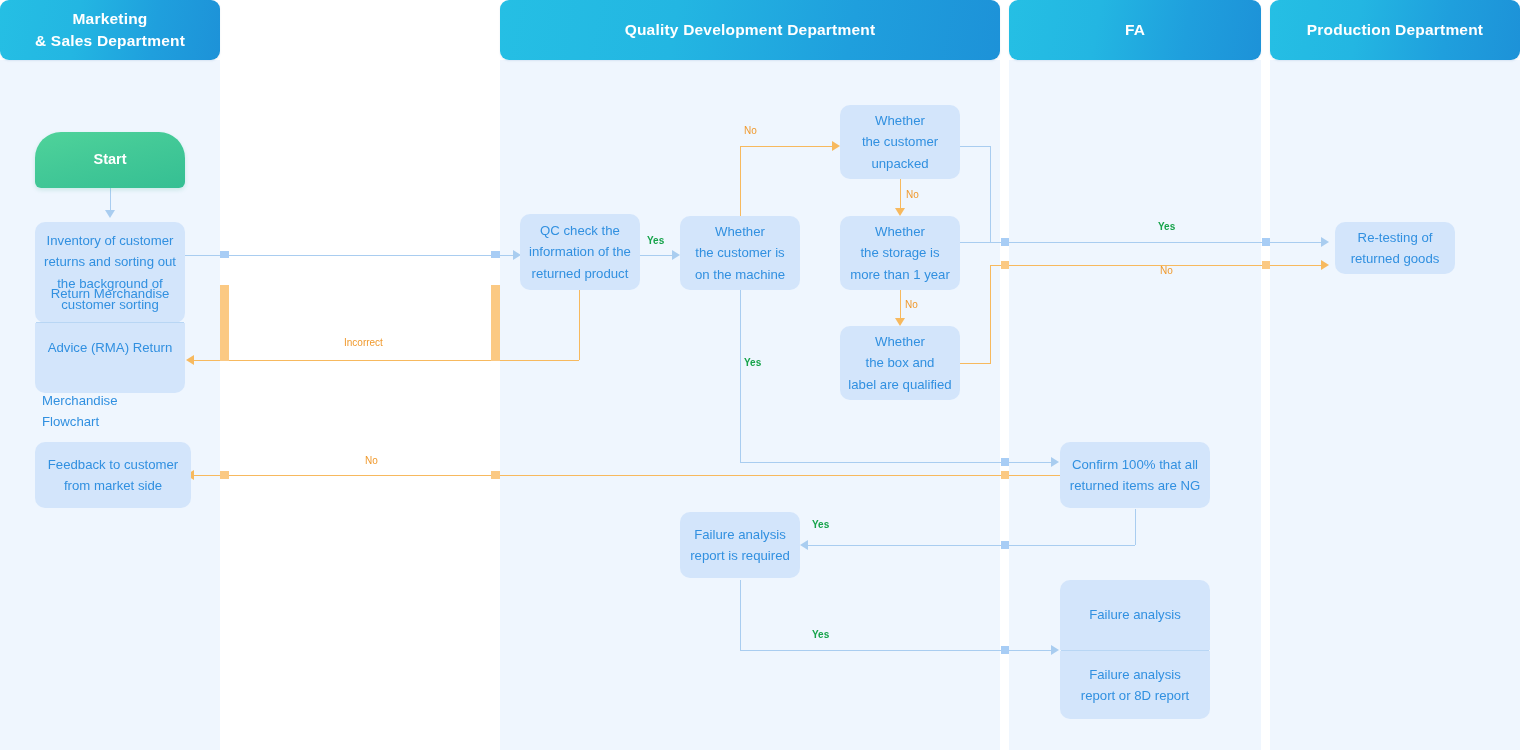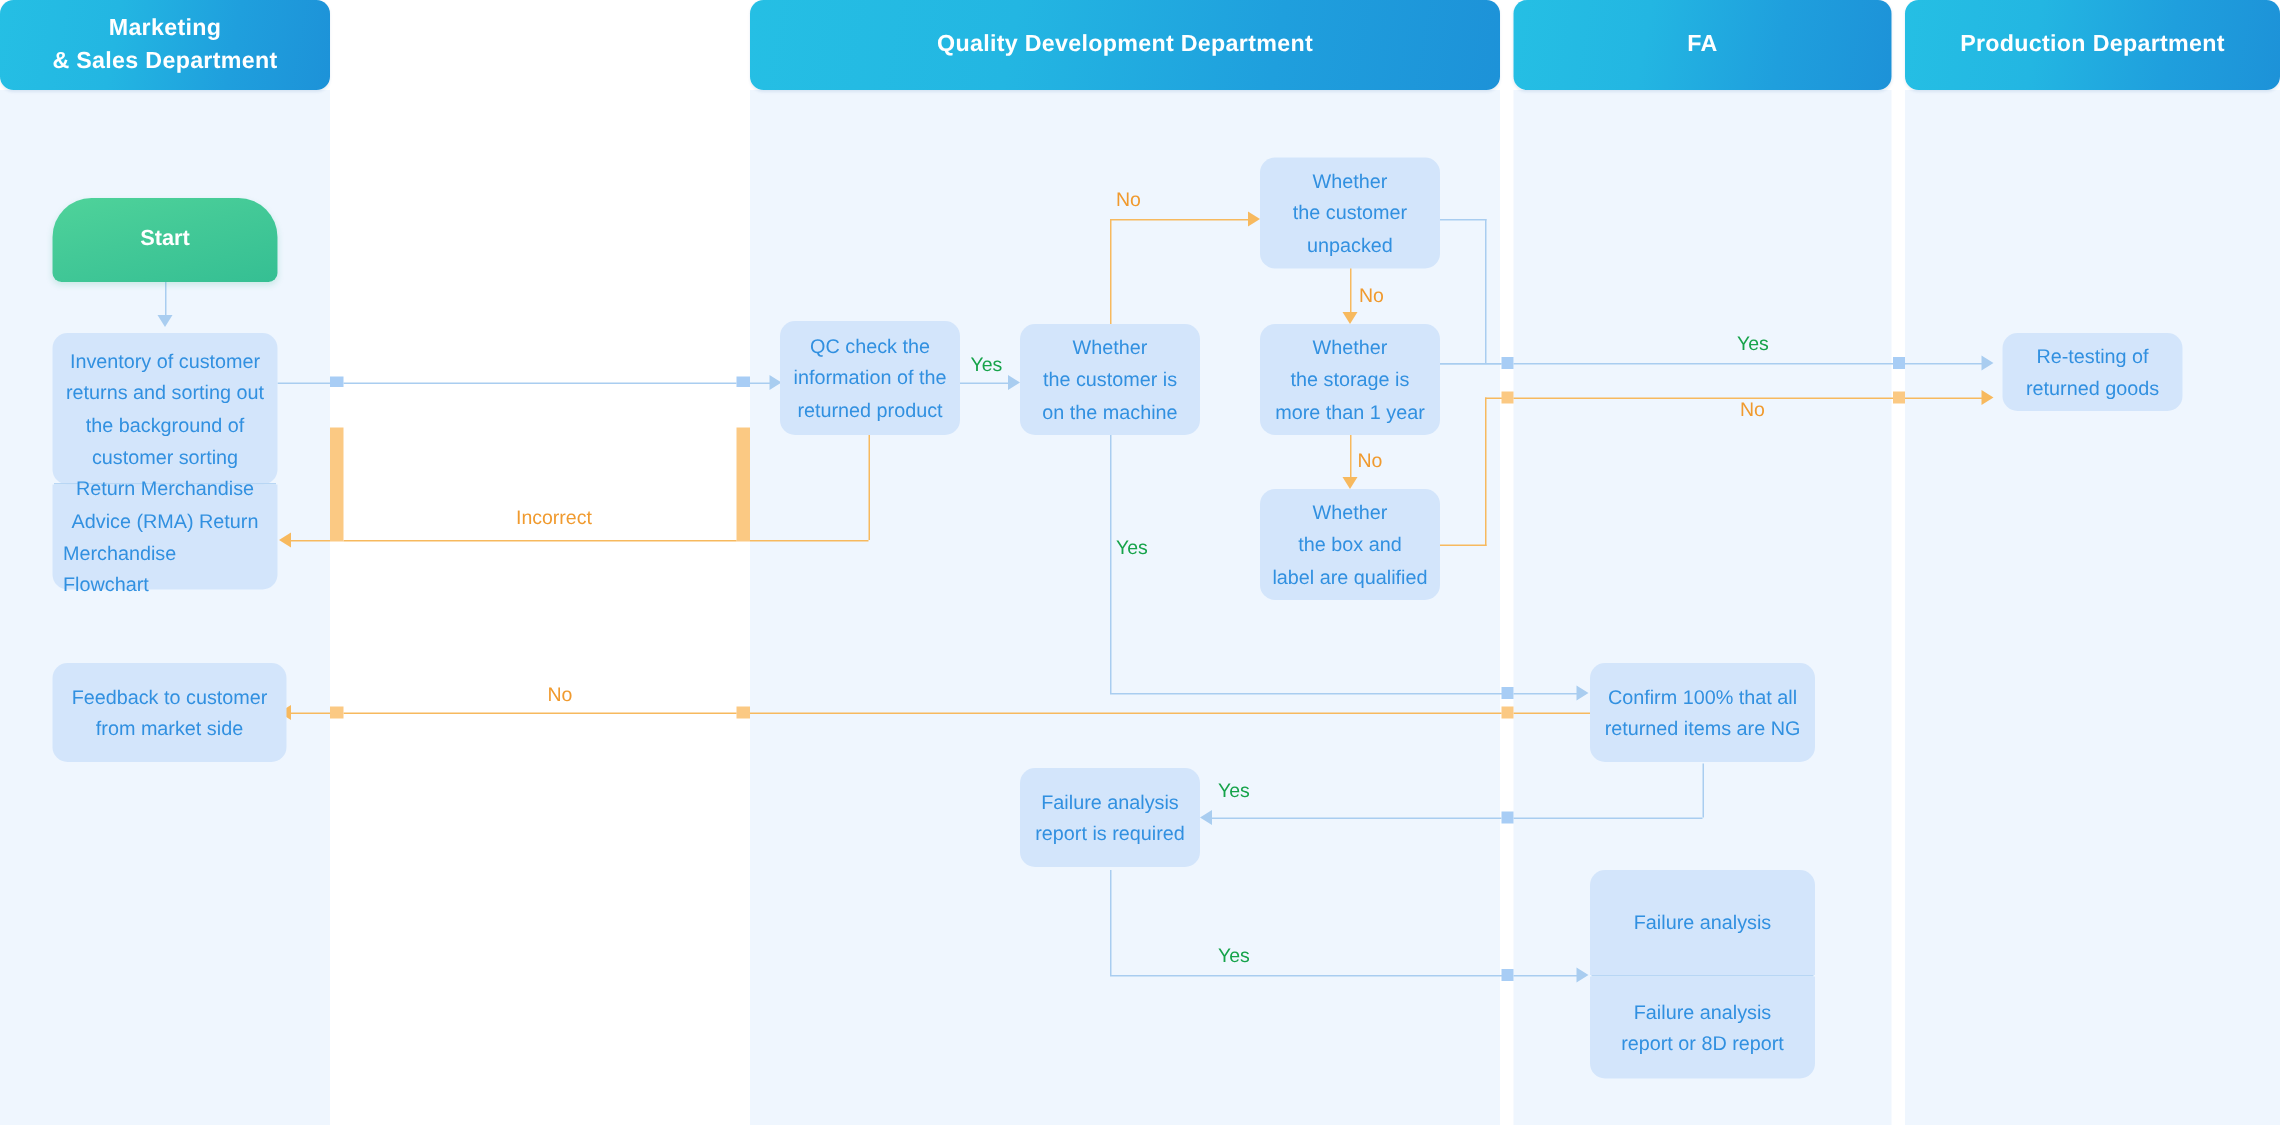--- a/index.html
+++ b/index.html
@@ -36,22 +36,22 @@
   
   .ar{position:absolute;width:0;height:0;}
   .ar.r{border-top:5px solid transparent;border-bottom:5px solid transparent;border-left:8px solid #a9cdf0;}
   .ar.l{border-top:5px solid transparent;border-bottom:5px solid transparent;border-right:8px solid #a9cdf0;}
   .ar.d{border-left:5px solid transparent;border-right:5px solid transparent;border-top:8px solid #a9cdf0;}
   .ar.r.o{border-left-color:#f7b95e;}
   .ar.l.o{border-right-color:#f7b95e;}
   .ar.d.o{border-top-color:#f7b95e;}
 
   
-  .lbl{position:absolute;font-size:13px;white-space:nowrap;}
-  .lbl.yes{color:#16a34a;}
+  .lbl{position:absolute;font-size:10px;white-space:nowrap;}
+  .lbl.yes{color:#16a34a;font-weight:bold;}
   .lbl.no{color:#f09a2e;}
 </style>
 </head>
 <body>
 
 <div id="canvas">
 
   <div class="lane" style="left:0px;width:220px;">
     <div class="lane-body"></div>
     <div class="lane-header">
@@ -175,21 +175,21 @@
     <span>Start</span>
   </div>
 
   <div class="node" style="left:35px;top:222px;width:150px;height:101px;">
     <span>Inventory of customer</span>
     <span>returns and sorting out</span>
     <span>the background of</span>
     <span>customer sorting</span>
   </div>
   <div class="divider" style="position:absolute;left:36px;top:322px;width:148px;height:1px;background:#b8d6f4;"></div>
-  <div class="node" style="left:35px;top:323px;width:150px;height:70px;border-radius:0 0 10px 10px;">
+  <div class="node" style="left:35px;top:323px;width:150px;height:70px;border-radius:0 0 10px 10px;gap:32px;">
     <span>Return Merchandise</span>
     <span>Advice (RMA) Return</span>
     <span>Merchandise Flowchart</span>
   </div>
 
   <div class="node" style="left:35px;top:442px;width:156px;height:66px;">
     <span>Feedback to customer</span>
     <span>from market side</span>
   </div>
 

